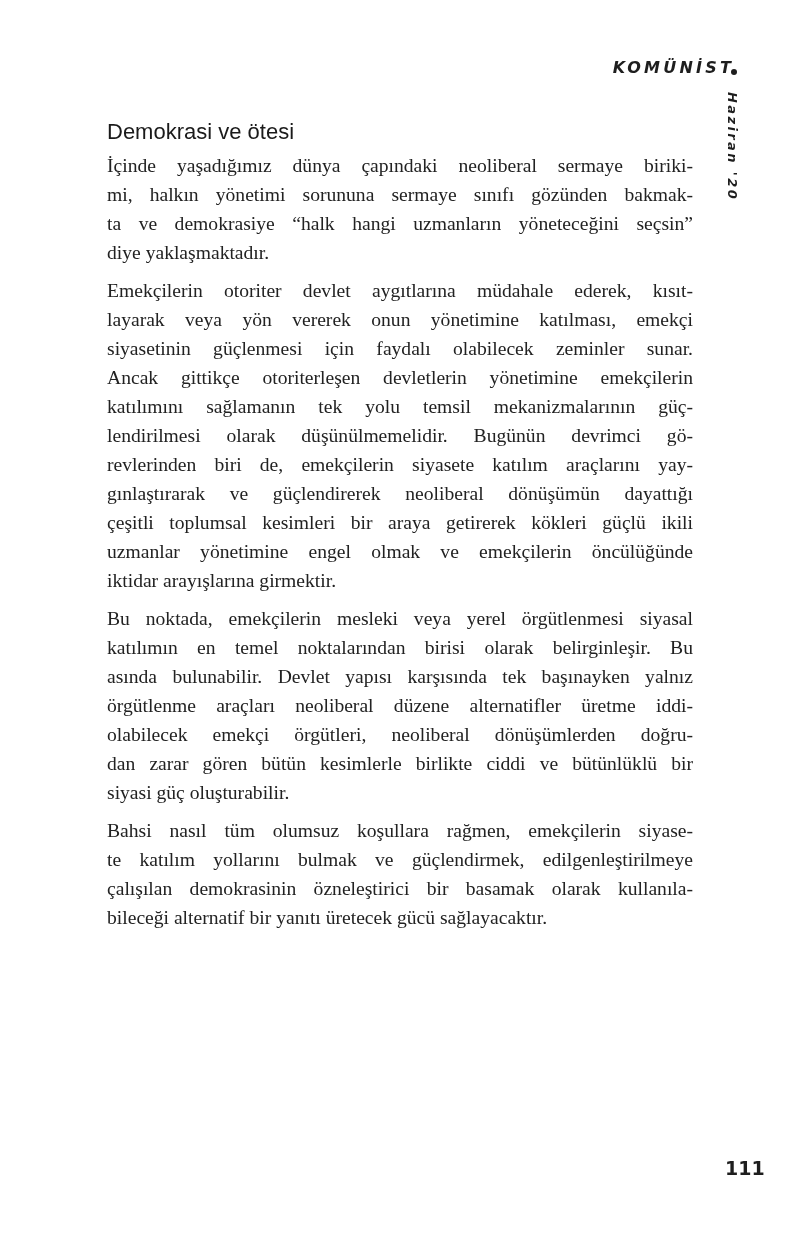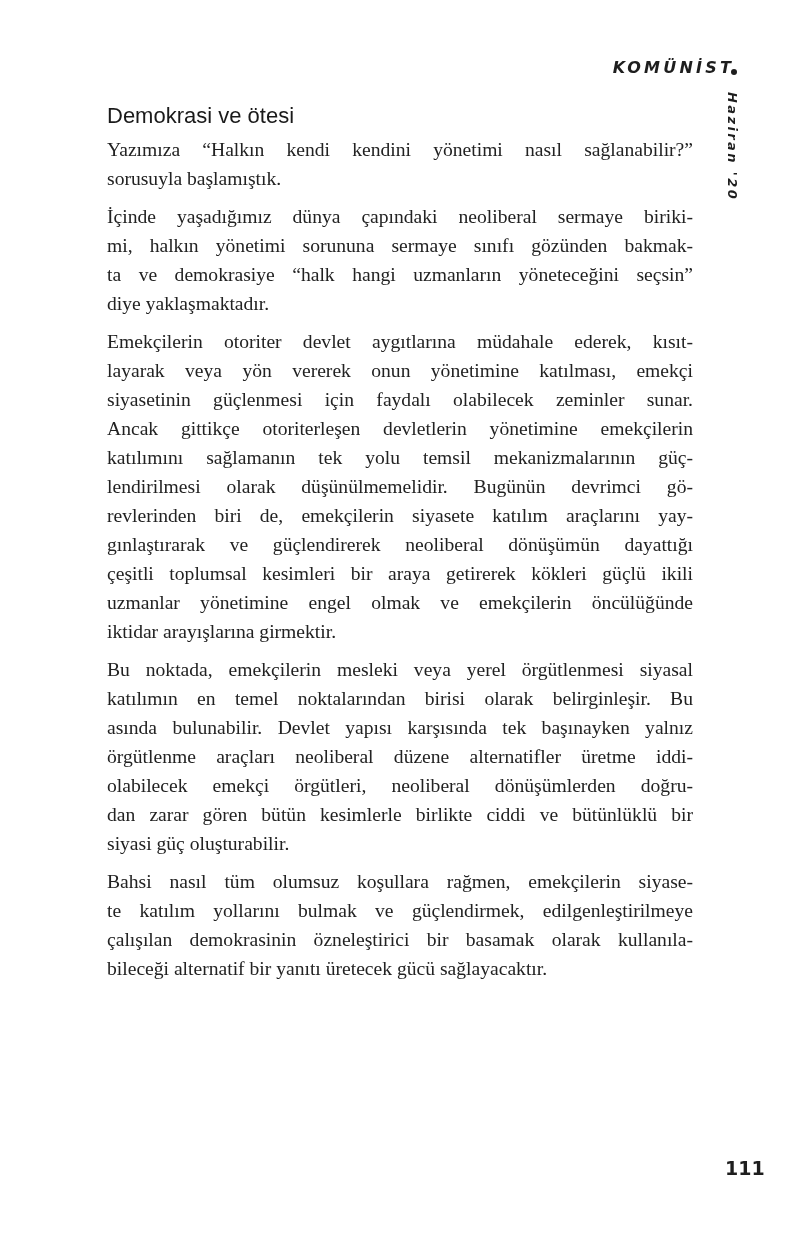--- a/index.html
+++ b/index.html
@@ -13,21 +13,21 @@
     position: absolute; top: 69px; left: 731px; width: 6px; height: 6px;
     border-radius: 50%; background: #1e1e1e;
   }
   .issue {
     position: absolute; top: 92px; left: 725px;
     writing-mode: vertical-rl;
     font-family: "DejaVu Sans", sans-serif; font-weight: bold; font-style: italic;
     font-size: 13px; letter-spacing: 2.4px; color: #1e1e1e;
   }
   .content {
-    position: absolute; left: 107px; top: 100px; width: 586px;
+    position: absolute; left: 107px; top: 116px; width: 586px;
   }
   h2 {
     font-family: "Liberation Sans", sans-serif; font-weight: normal;
     font-size: 22px; margin: 0 0 3px 0; color: #1a1a1a; line-height: 32px;
   }
   p {
     font-family: "Liberation Serif", serif; font-size: 19.6px; line-height: 29px;
     color: #222; margin: 0 0 9px 0; text-align: justify; text-align-last: left;
     hyphens: manual;
   }
@@ -42,24 +42,20 @@
 </head>
 <body>
 
 <div class="brand">KOMÜNİST</div>
 <div class="brand-dot"></div>
 <div class="issue">Haziran '20</div>
 
 <div class="content">
   <h2>Demokrasi ve ötesi</h2>
 
-  <p>
-    <span class="line">Yazımıza “Halkın kendi kendini yönetimi nasıl sağlanabilir?”</span>
-    <span class="line last">sorusuyla başlamıştık.</span>
-  </p>
 
   <p>
     <span class="line">İçinde yaşadığımız dünya çapındaki neoliberal sermaye biriki-</span>
     <span class="line">mi, halkın yönetimi sorununa sermaye sınıfı gözünden bakmak-</span>
     <span class="line">ta ve demokrasiye “halk hangi uzmanların yöneteceğini seçsin”</span>
     <span class="line last">diye yaklaşmaktadır.</span>
   </p>
 
   <p>
     <span class="line">Emekçilerin otoriter devlet aygıtlarına müdahale ederek, kısıt-</span>

